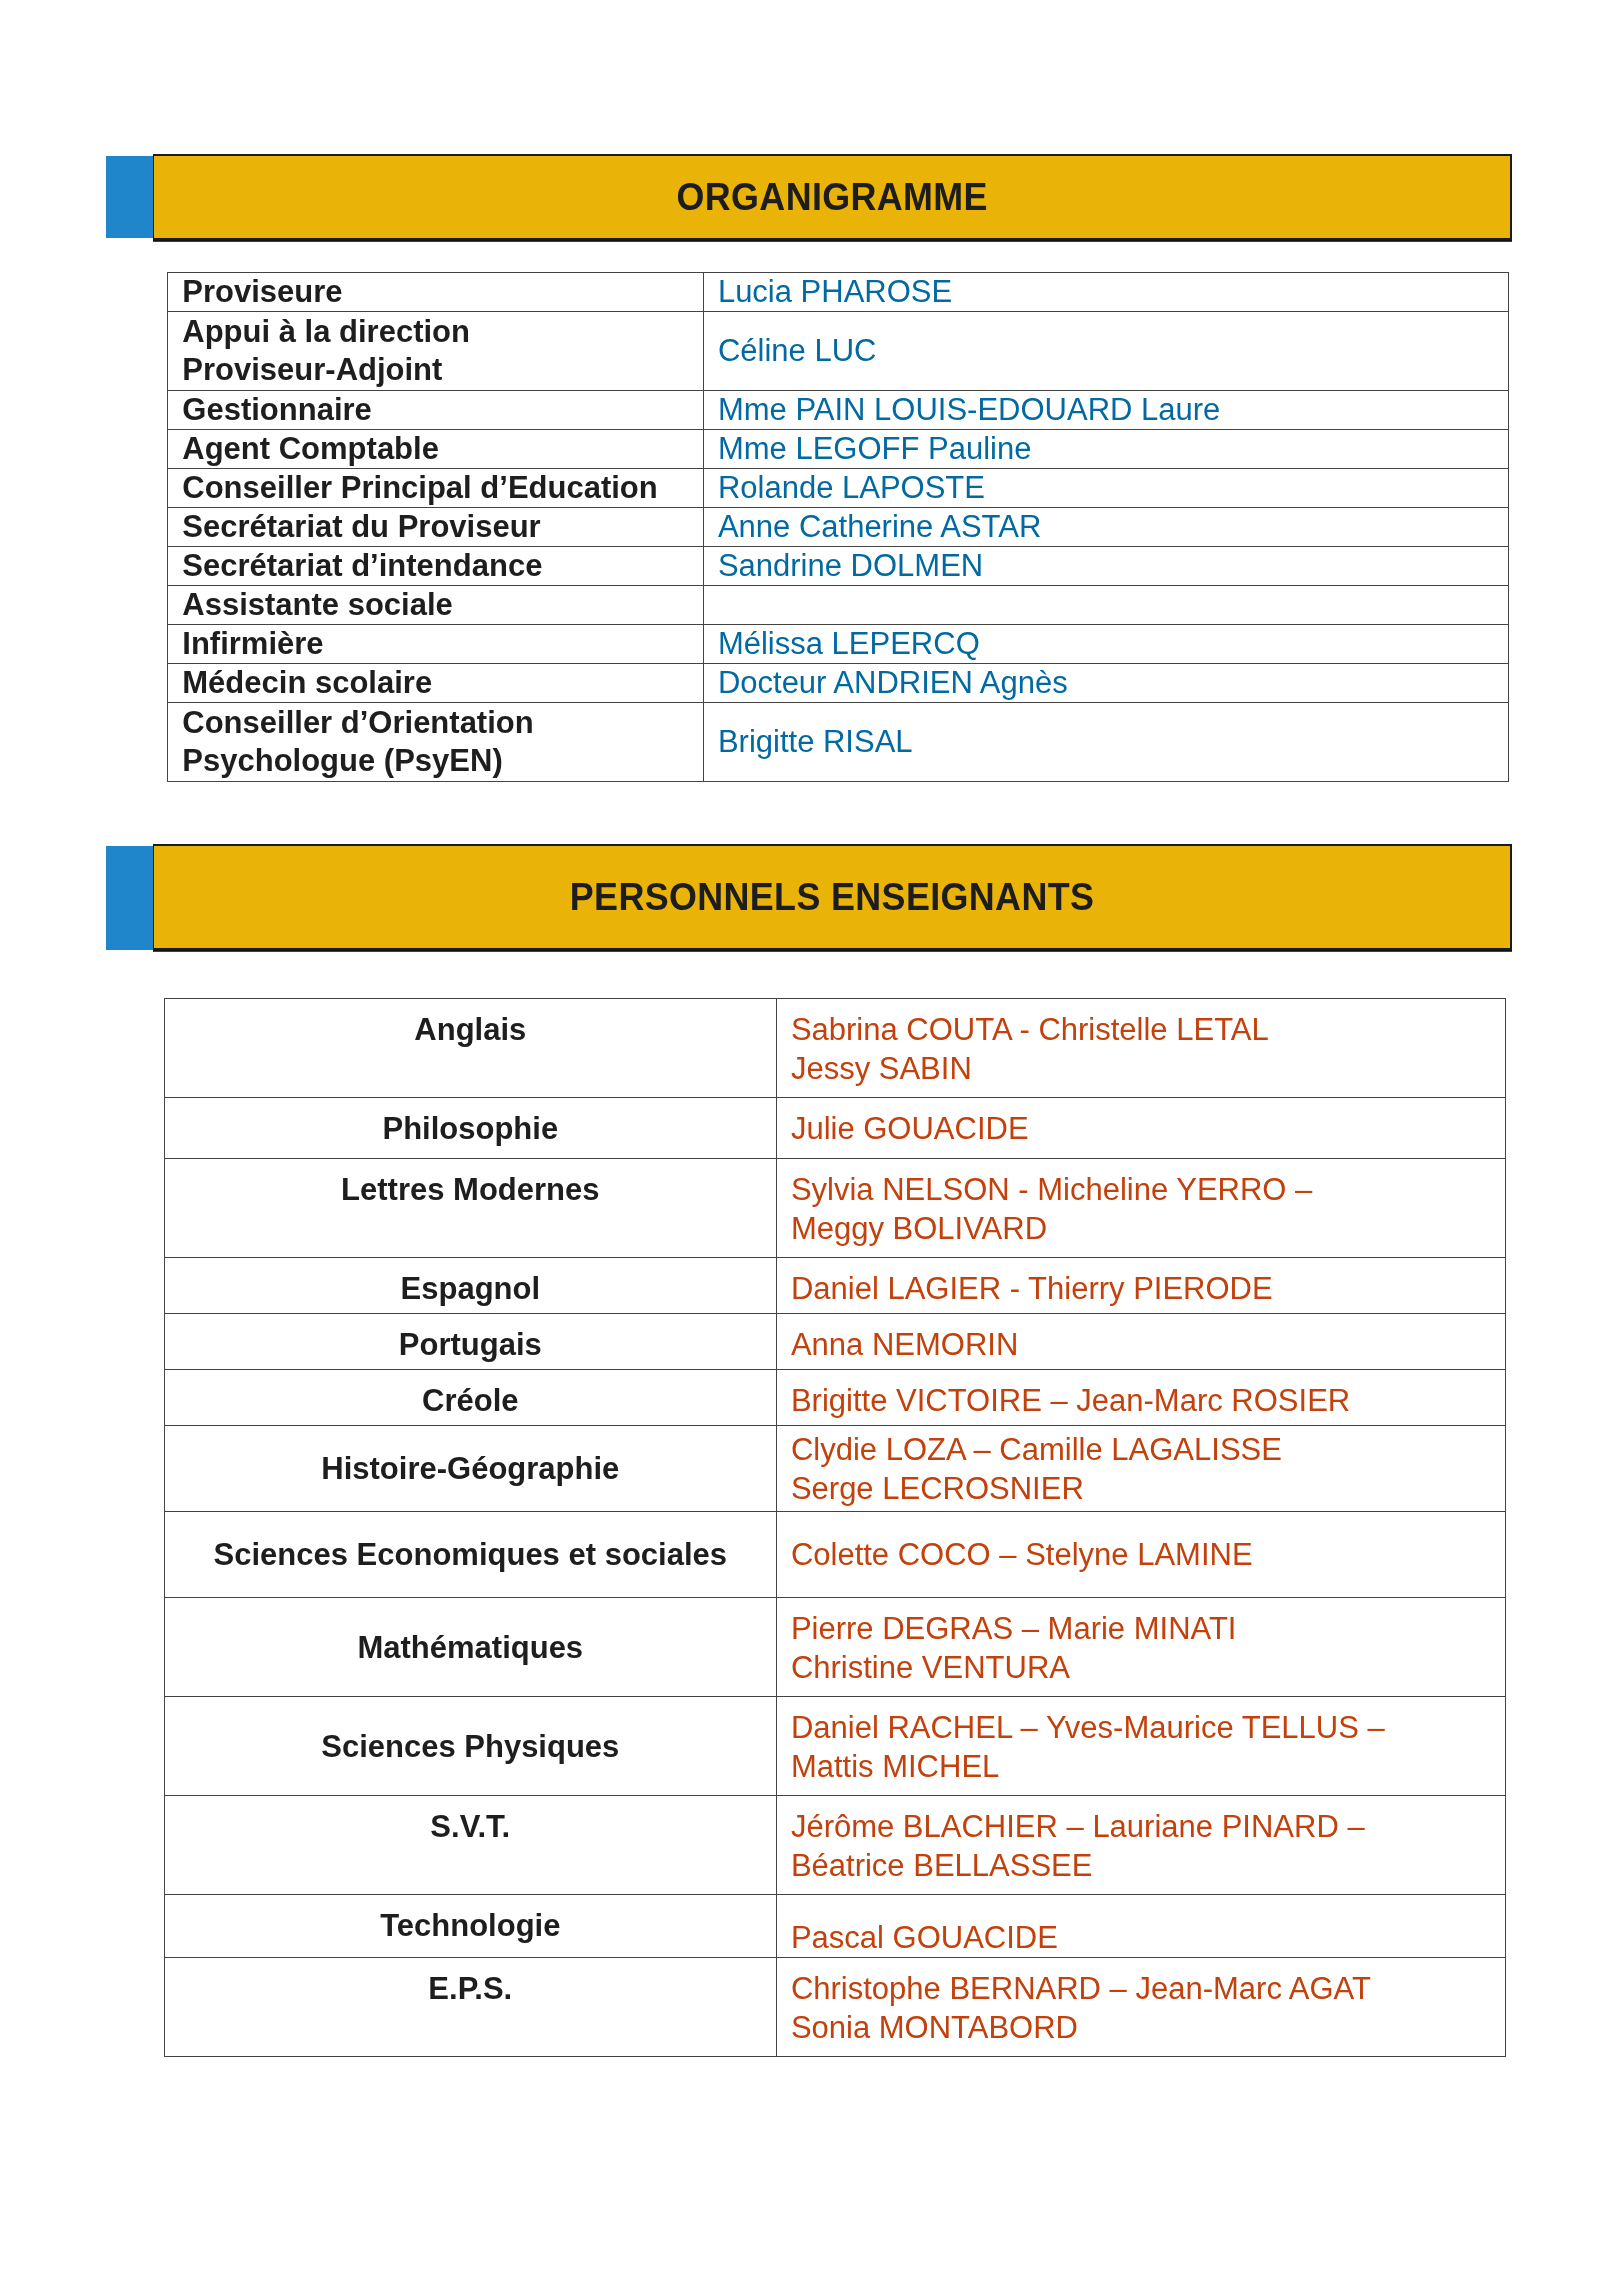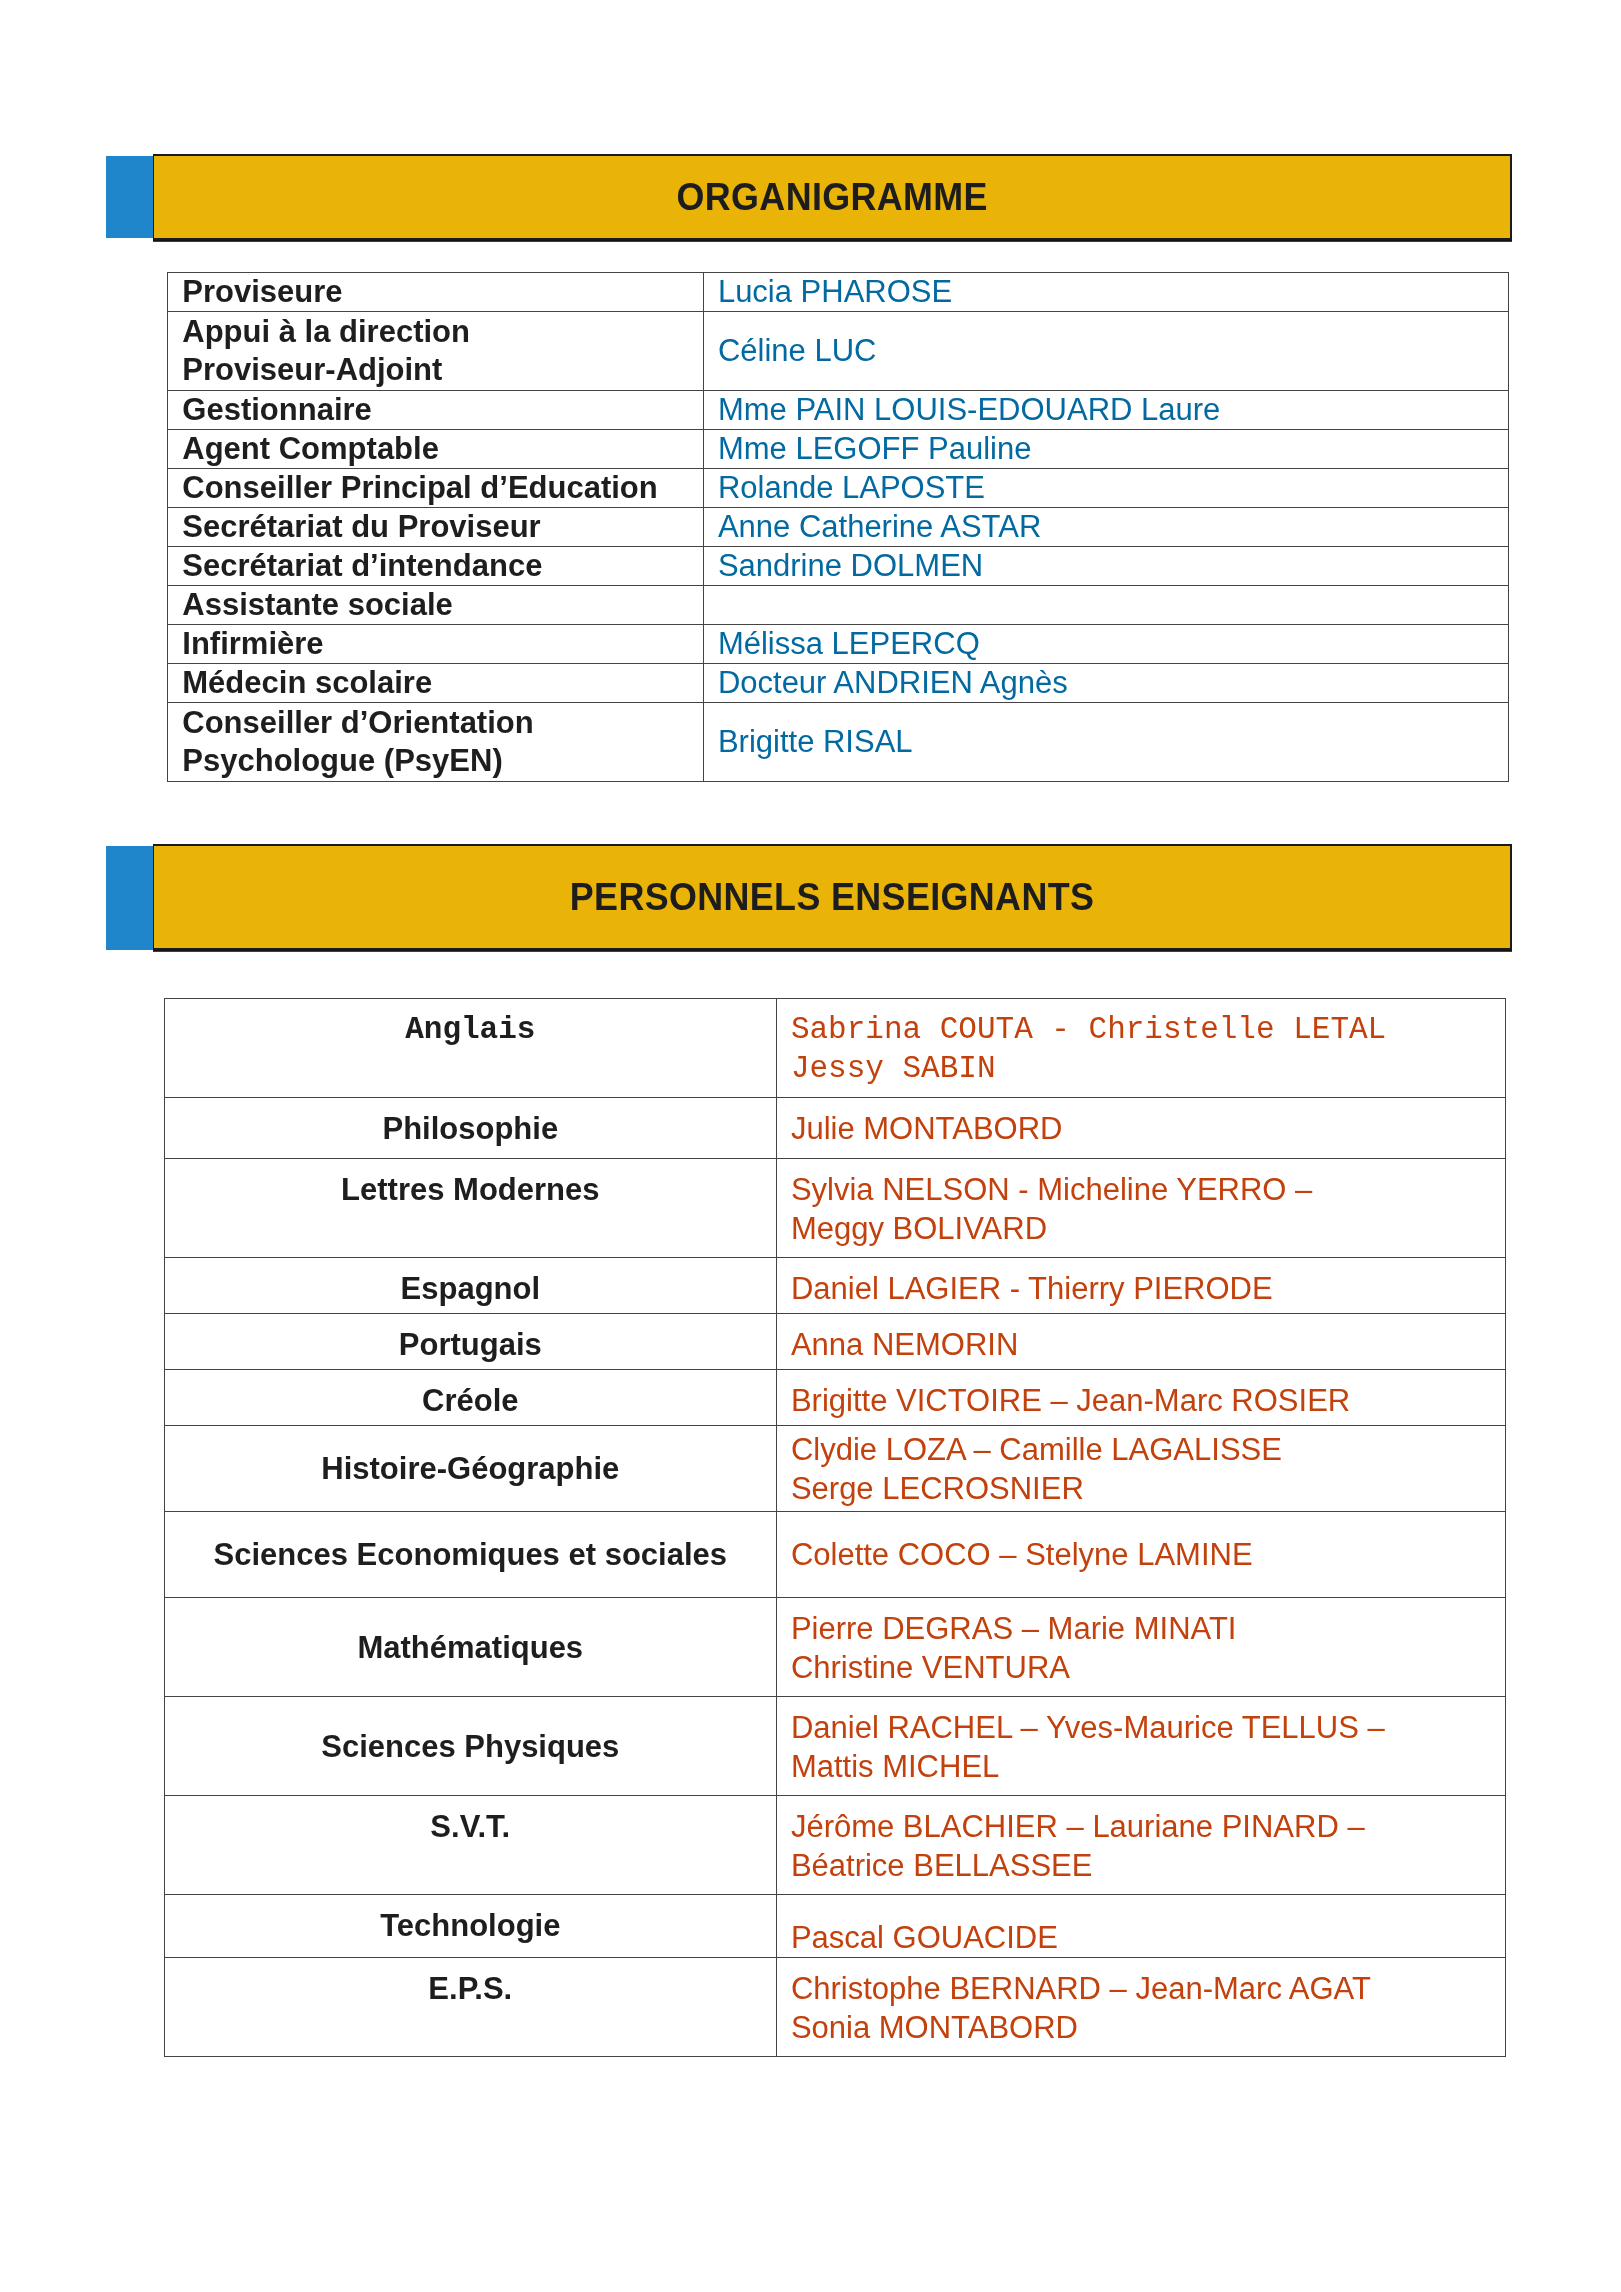--- a/index.html
+++ b/index.html
@@ -124,31 +124,31 @@
 
 <div class="banner" id="banner-ens">
   <div class="tab"></div>
   <div class="bar">
     <span>PERSONNELS ENSEIGNANTS</span>
   </div>
 </div>
 
 <table id="ens-table">
   <tbody id="ens-body">
-      <tr style="height: 99px; font-family: Liberation Mono, monospace;">
+      <tr style="height: 99px;">
         <td class="subject">Anglais</td>
         <td class="teachers">
           <span class="line">Sabrina COUTA - Christelle LETAL</span>
           <span class="line">Jessy SABIN</span>
         </td>
       </tr>
       <tr style="height: 61px;">
         <td class="subject">Philosophie</td>
         <td class="teachers">
-          <span class="line">Julie MONTABORD</span>
+          <span class="line">Julie GOUACIDE</span>
         </td>
       </tr>
       <tr style="height: 99px;">
         <td class="subject">Lettres Modernes</td>
         <td class="teachers">
           <span class="line">Sylvia NELSON - Micheline YERRO –</span>
           <span class="line">Meggy BOLIVARD</span>
         </td>
       </tr>
       <tr style="height: 56px;">

